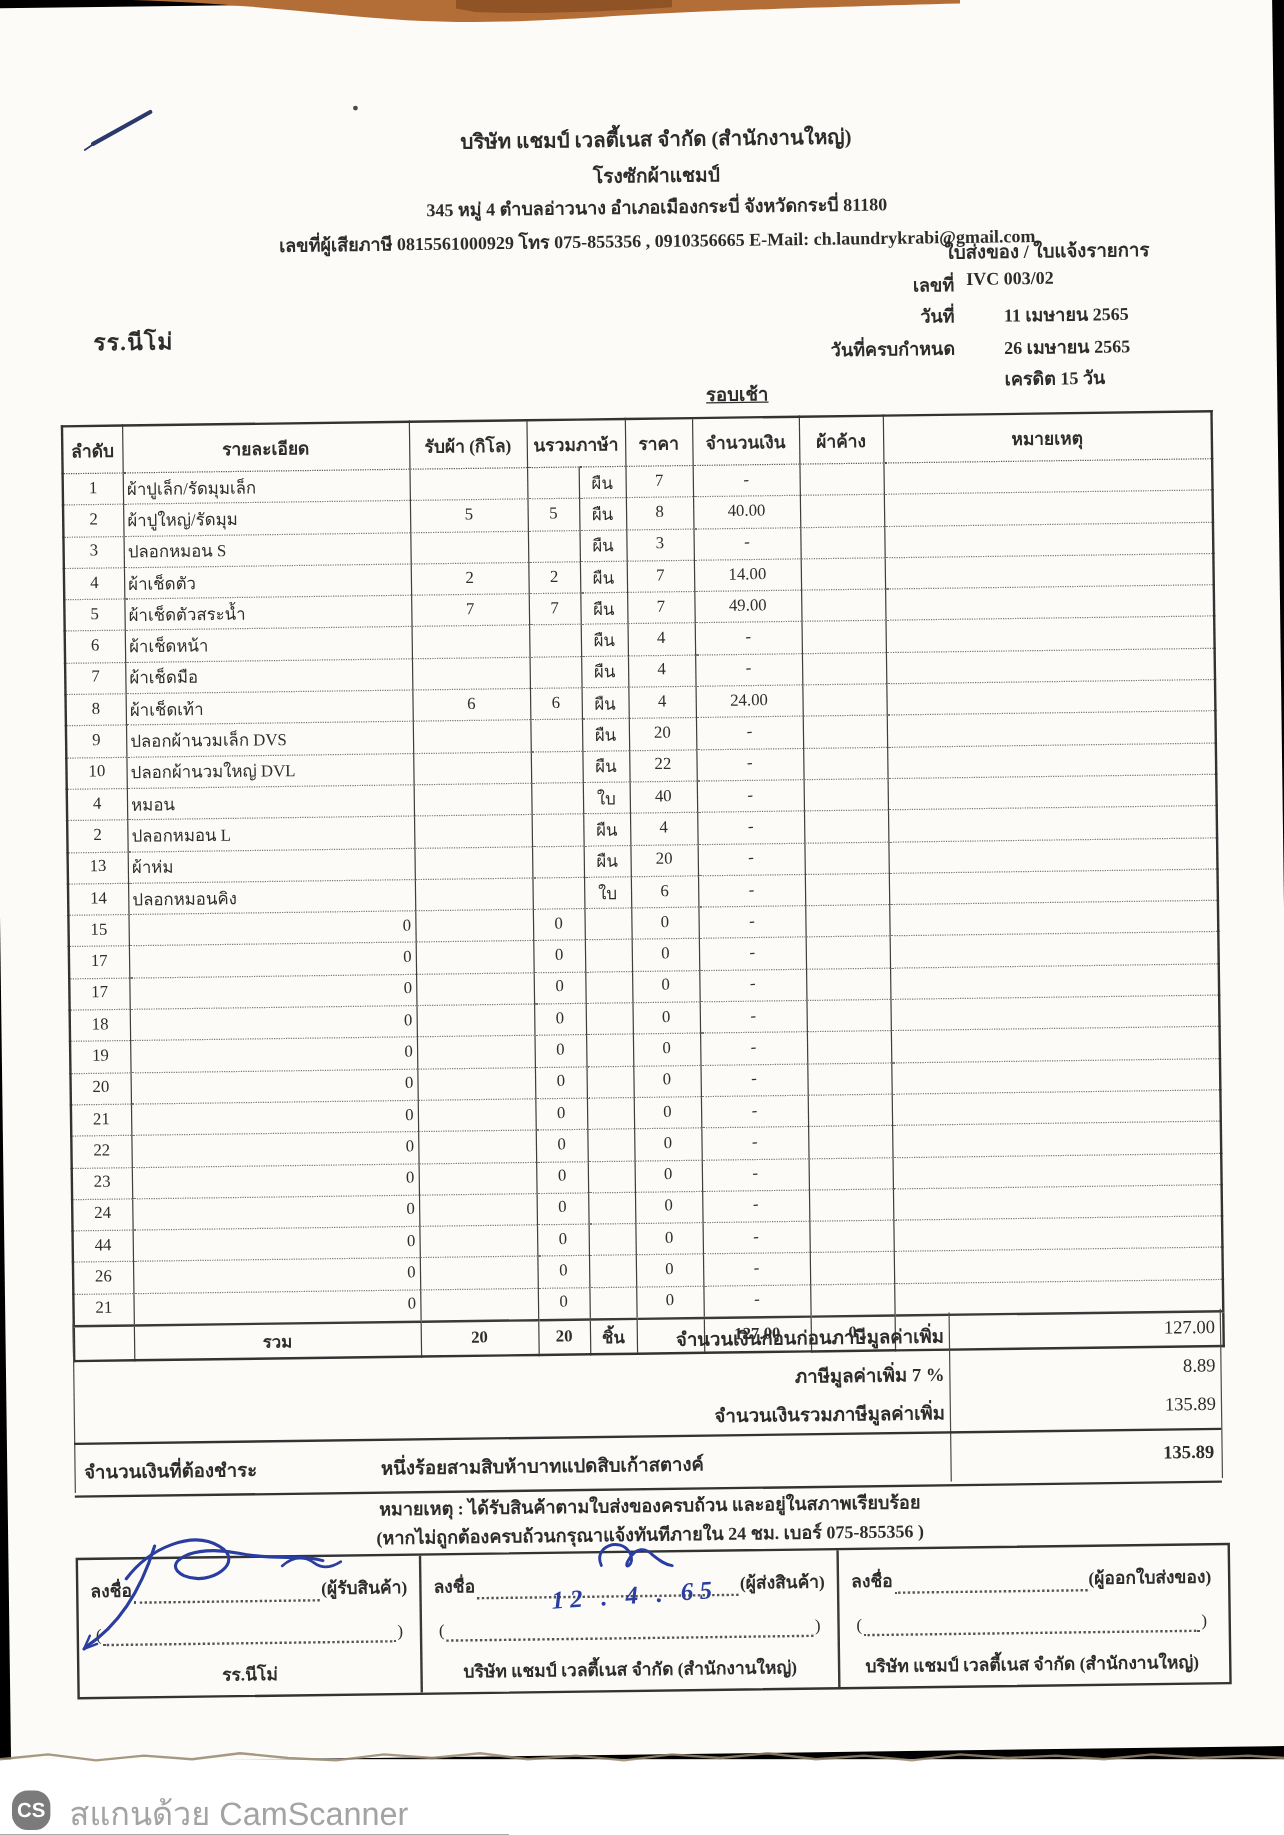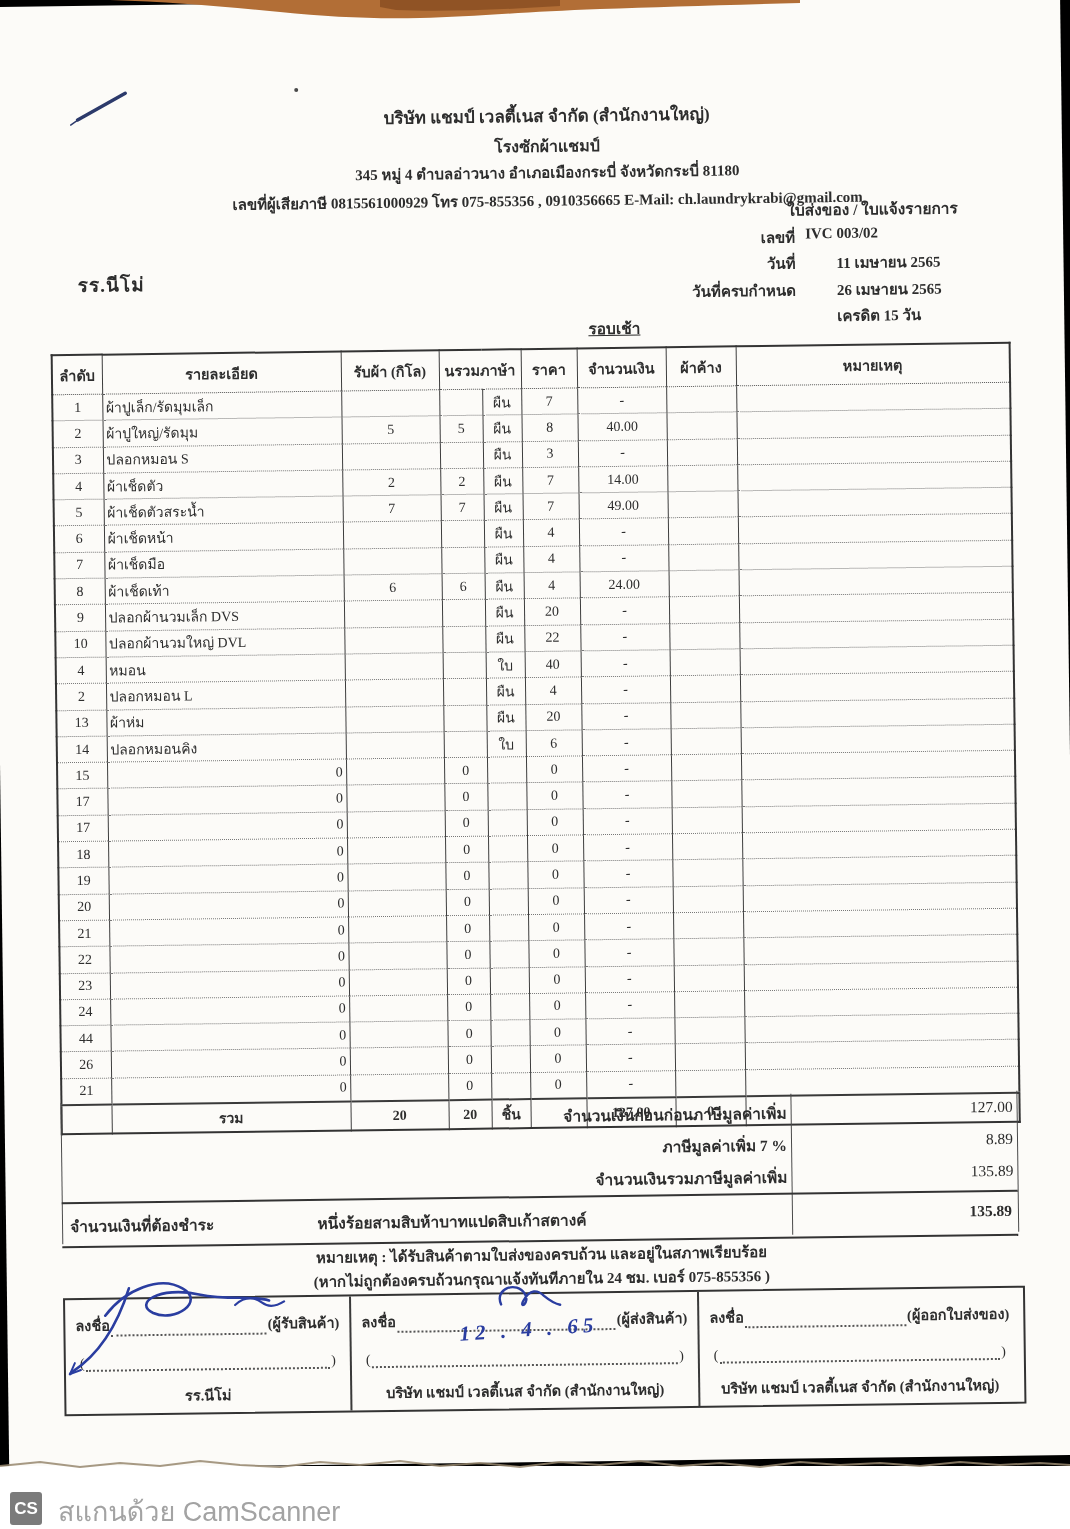--- a/index.html
+++ b/index.html
@@ -48,21 +48,21 @@
   .leader{flex:1;border-bottom:2px dotted #555;height:1em;margin:0 1px;}
   .sig-line2{position:absolute;top:56px;left:14px;right:14px;display:flex;align-items:flex-end;font-size:14px;}
   .sig-entity{position:absolute;bottom:6px;left:4px;right:4px;text-align:center;font-size:14.5px;font-weight:bold;}
   .hand-date{position:absolute;top:1317px;left:452px;font-size:21px;color:#2a3da0;font-style:italic;
              letter-spacing:5px;transform:rotate(-3deg);font-weight:bold;}
   .ink{position:absolute;left:0;top:0;pointer-events:none;}
   
   .strip{position:absolute;left:0;top:0;}
   .bottom-cover{position:absolute;left:0;top:1466px;width:1070px;height:63px;background:#ffffff;}
   .torn{position:absolute;left:0;top:1452px;}
-  .cs-badge{position:absolute;left:10px;top:1492px;width:32px;height:33px;background:#7b7b7b;border-radius:3px;
+  .cs-badge{position:absolute;left:10px;top:1492px;width:32px;height:33px;background:#7b7b7b;border-radius:13px;
             display:flex;align-items:center;justify-content:center;color:#fff;
             font:bold 17px "Liberation Sans","DejaVu Sans",sans-serif;}
   .cs-text{position:absolute;left:58px;top:1490px;font:27px "Liberation Sans","DejaVu Sans",sans-serif;color:#a3a3a3;}
 </style>
 </head>
 <body>
 
 <div class="canvas">
 
   <div class="paper">

